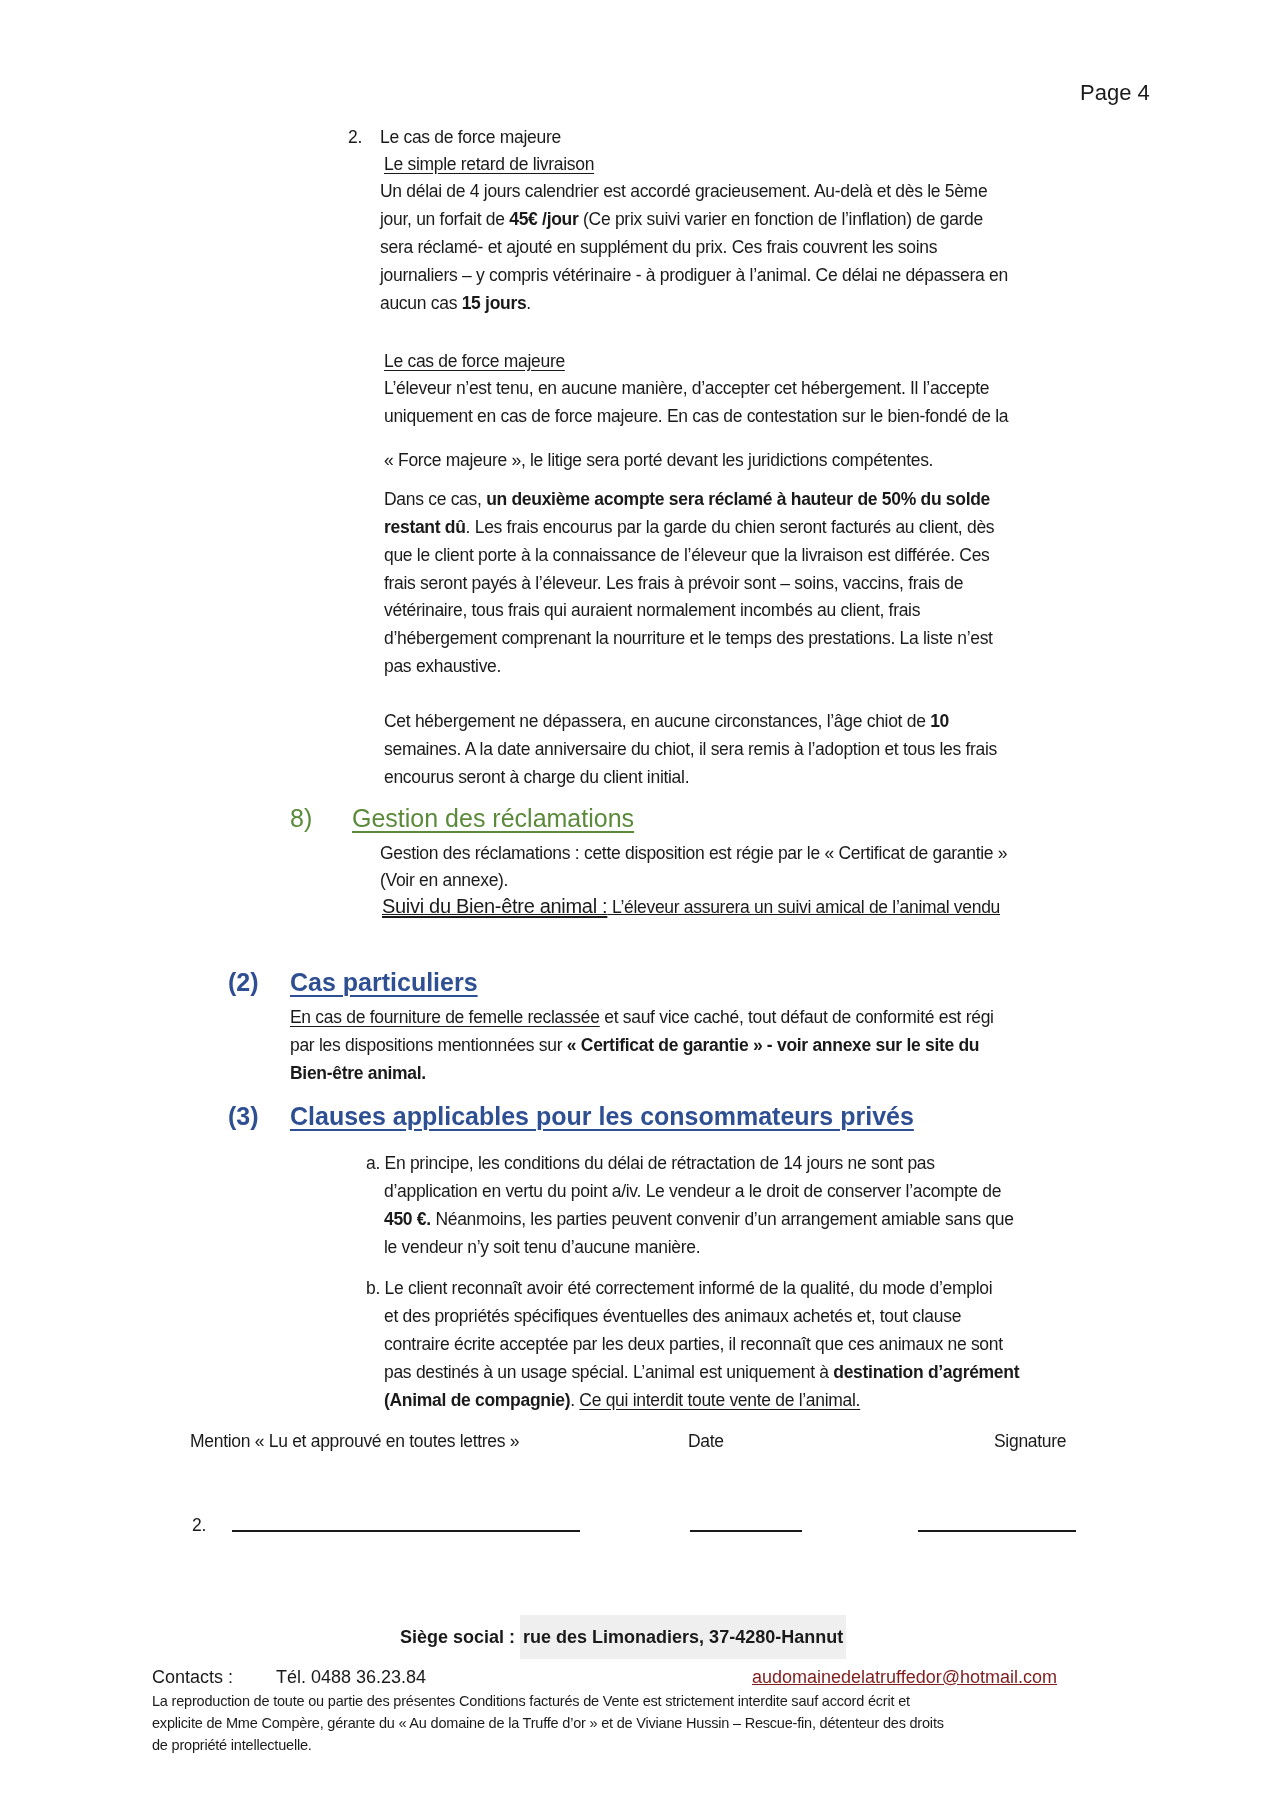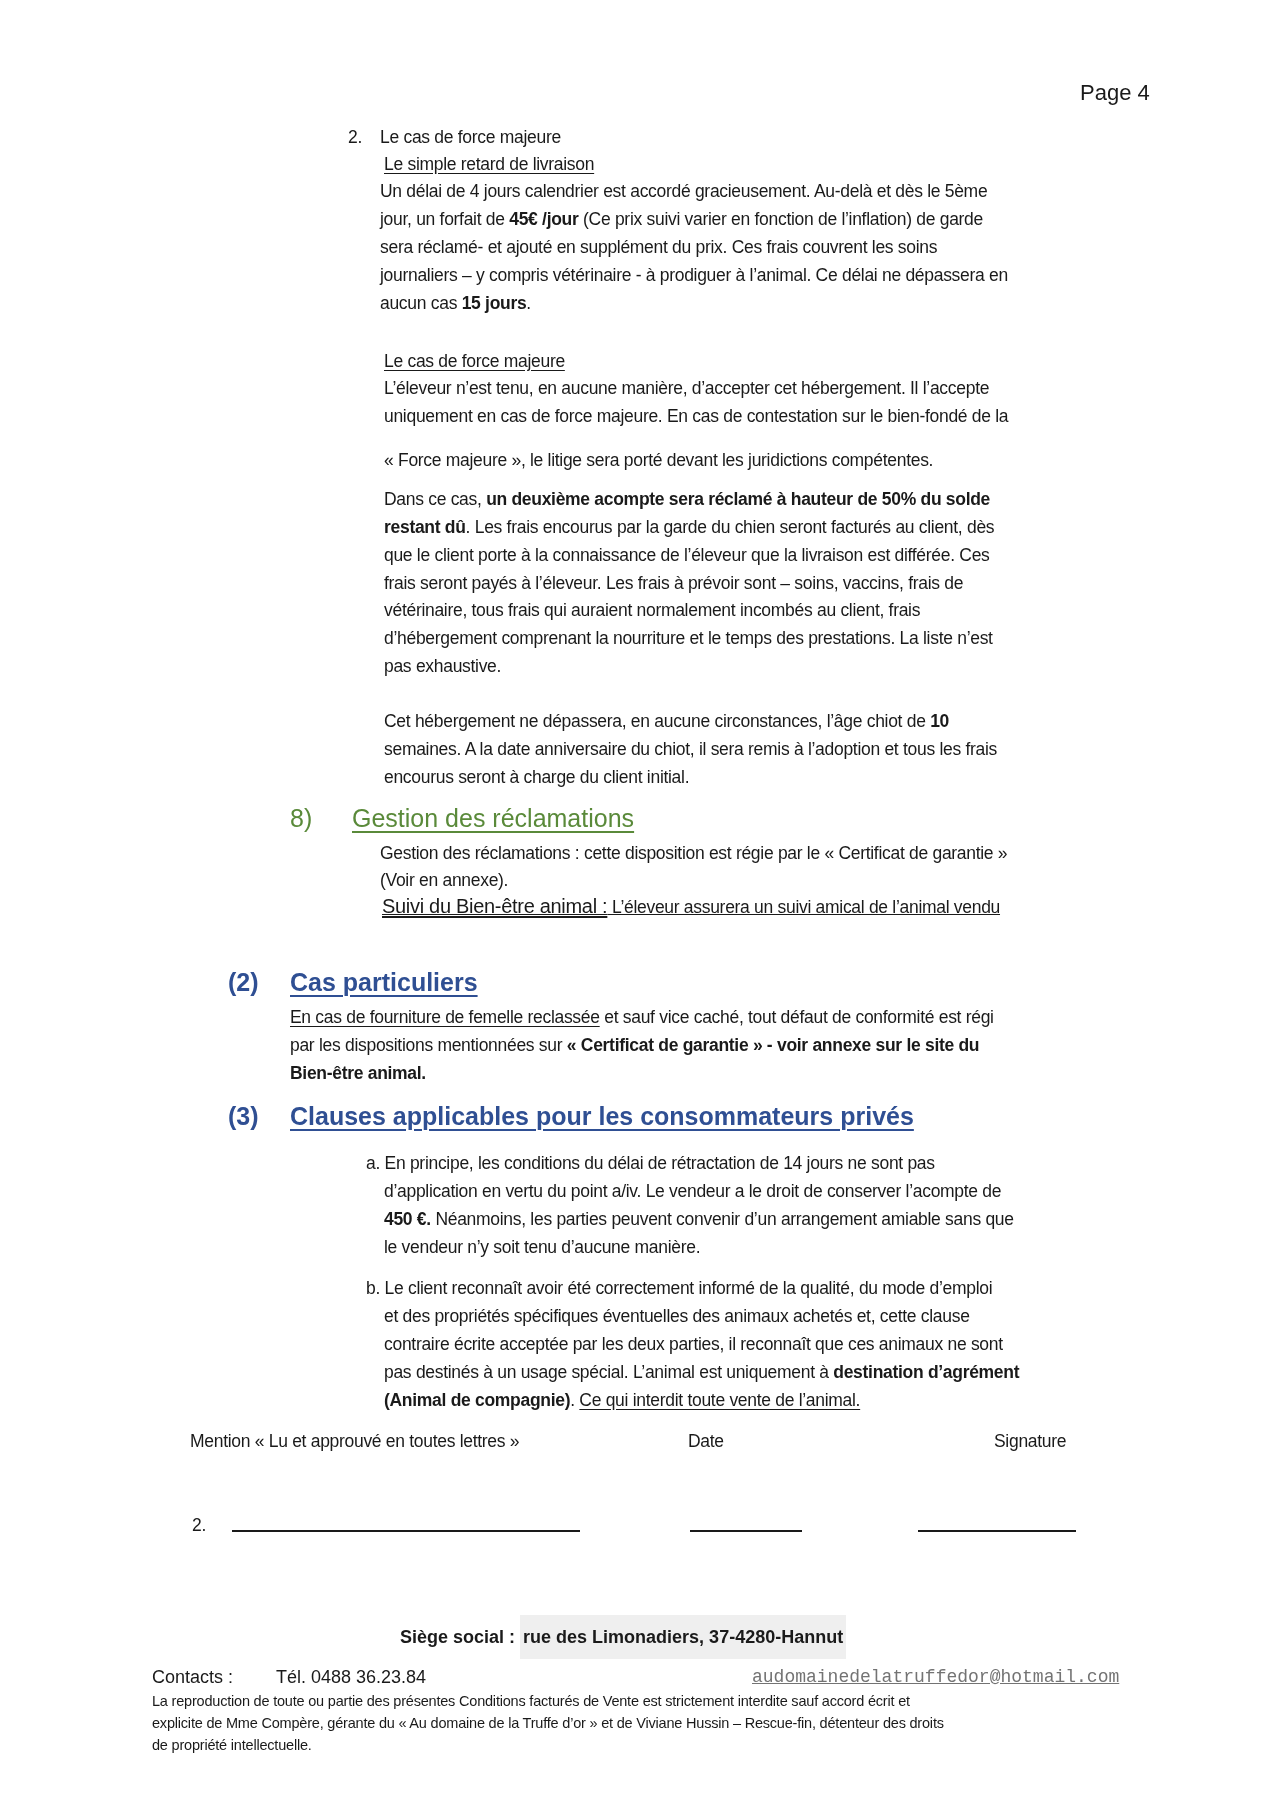--- a/index.html
+++ b/index.html
@@ -13,21 +13,21 @@
   b { font-weight: bold; }
   .page-num { left: 1080px; top: 80px; font-size: 22px; }
   .green { color: #5a8a3a; }
   .blue { color: #2f4f93; }
   .h8 { font-size: 25px; line-height: 32px; }
   .hnum { font-size: 25px; font-weight: bold; line-height: 32px; }
   .htitle { font-size: 25px; font-weight: bold; line-height: 32px; text-decoration: underline; text-decoration-thickness: 2px; text-underline-offset: 4px; }
   .line { position: absolute; height: 2px; background: #1a1a1a; }
   .addr-hl { background: #efefef; padding: 12px 3px; }
   .footer-small { font-size: 14.5px; line-height: 22px; letter-spacing: -0.2px; }
-  a.mail { color: #737373; text-decoration: underline; font-family: Liberation Mono, monospace; }
+  a.mail { color: #7f1d1d; text-decoration: underline; }
 </style>
 </head>
 <body>
 
 <div class="abs page-num">Page 4</div>
 
 <div>
   <div class="abs t" style="left:348px; top:124px;">2.</div>
   <div class="abs t" style="left:380px; top:124px;">Le cas de force majeure</div>
   <div class="abs t u" style="left:384px; top:151px;">Le simple retard de livraison</div>
@@ -74,21 +74,21 @@
 <div>
   <div class="abs hnum blue" style="left:228px; top:1100px;">(3)</div>
   <div class="abs htitle blue" style="left:290px; top:1100px;">Clauses applicables pour les consommateurs privés</div>
 
   <div class="abs t" style="left:366px; top:1150px;">a. En principe, les conditions du délai de rétractation de 14 jours ne sont pas</div>
   <div class="abs t" style="left:384px; top:1178px;">d’application en vertu du point a/iv. Le vendeur a le droit de conserver l’acompte de</div>
   <div class="abs t" style="left:384px; top:1206px;"><b>450 €.</b><span> Néanmoins, les parties peuvent convenir d’un arrangement amiable sans que</span></div>
   <div class="abs t" style="left:384px; top:1234px;">le vendeur n’y soit tenu d’aucune manière.</div>
 
   <div class="abs t" style="left:366px; top:1275px;">b. Le client reconnaît avoir été correctement informé de la qualité, du mode d’emploi</div>
-  <div class="abs t" style="left:384px; top:1303px;">et des propriétés spécifiques éventuelles des animaux achetés et, cette clause</div>
+  <div class="abs t" style="left:384px; top:1303px;">et des propriétés spécifiques éventuelles des animaux achetés et, tout clause</div>
   <div class="abs t" style="left:384px; top:1331px;">contraire écrite acceptée par les deux parties, il reconnaît que ces animaux ne sont</div>
   <div class="abs t" style="left:384px; top:1359px;"><span>pas destinés à un usage spécial. L’animal est uniquement à </span><b>destination d’agrément</b></div>
   <div class="abs t" style="left:384px; top:1387px;"><b>(Animal de compagnie)</b><span>. </span><span class="u">Ce qui interdit toute vente de l’animal.</span></div>
 </div>
 
 <div>
   <div class="abs t" style="left:190px; top:1428px;">Mention « Lu et approuvé en toutes lettres »</div>
   <div class="abs t" style="left:688px; top:1428px;">Date</div>
   <div class="abs t" style="left:994px; top:1428px;">Signature</div>
   <div class="abs t" style="left:192px; top:1512px;">2.</div>

